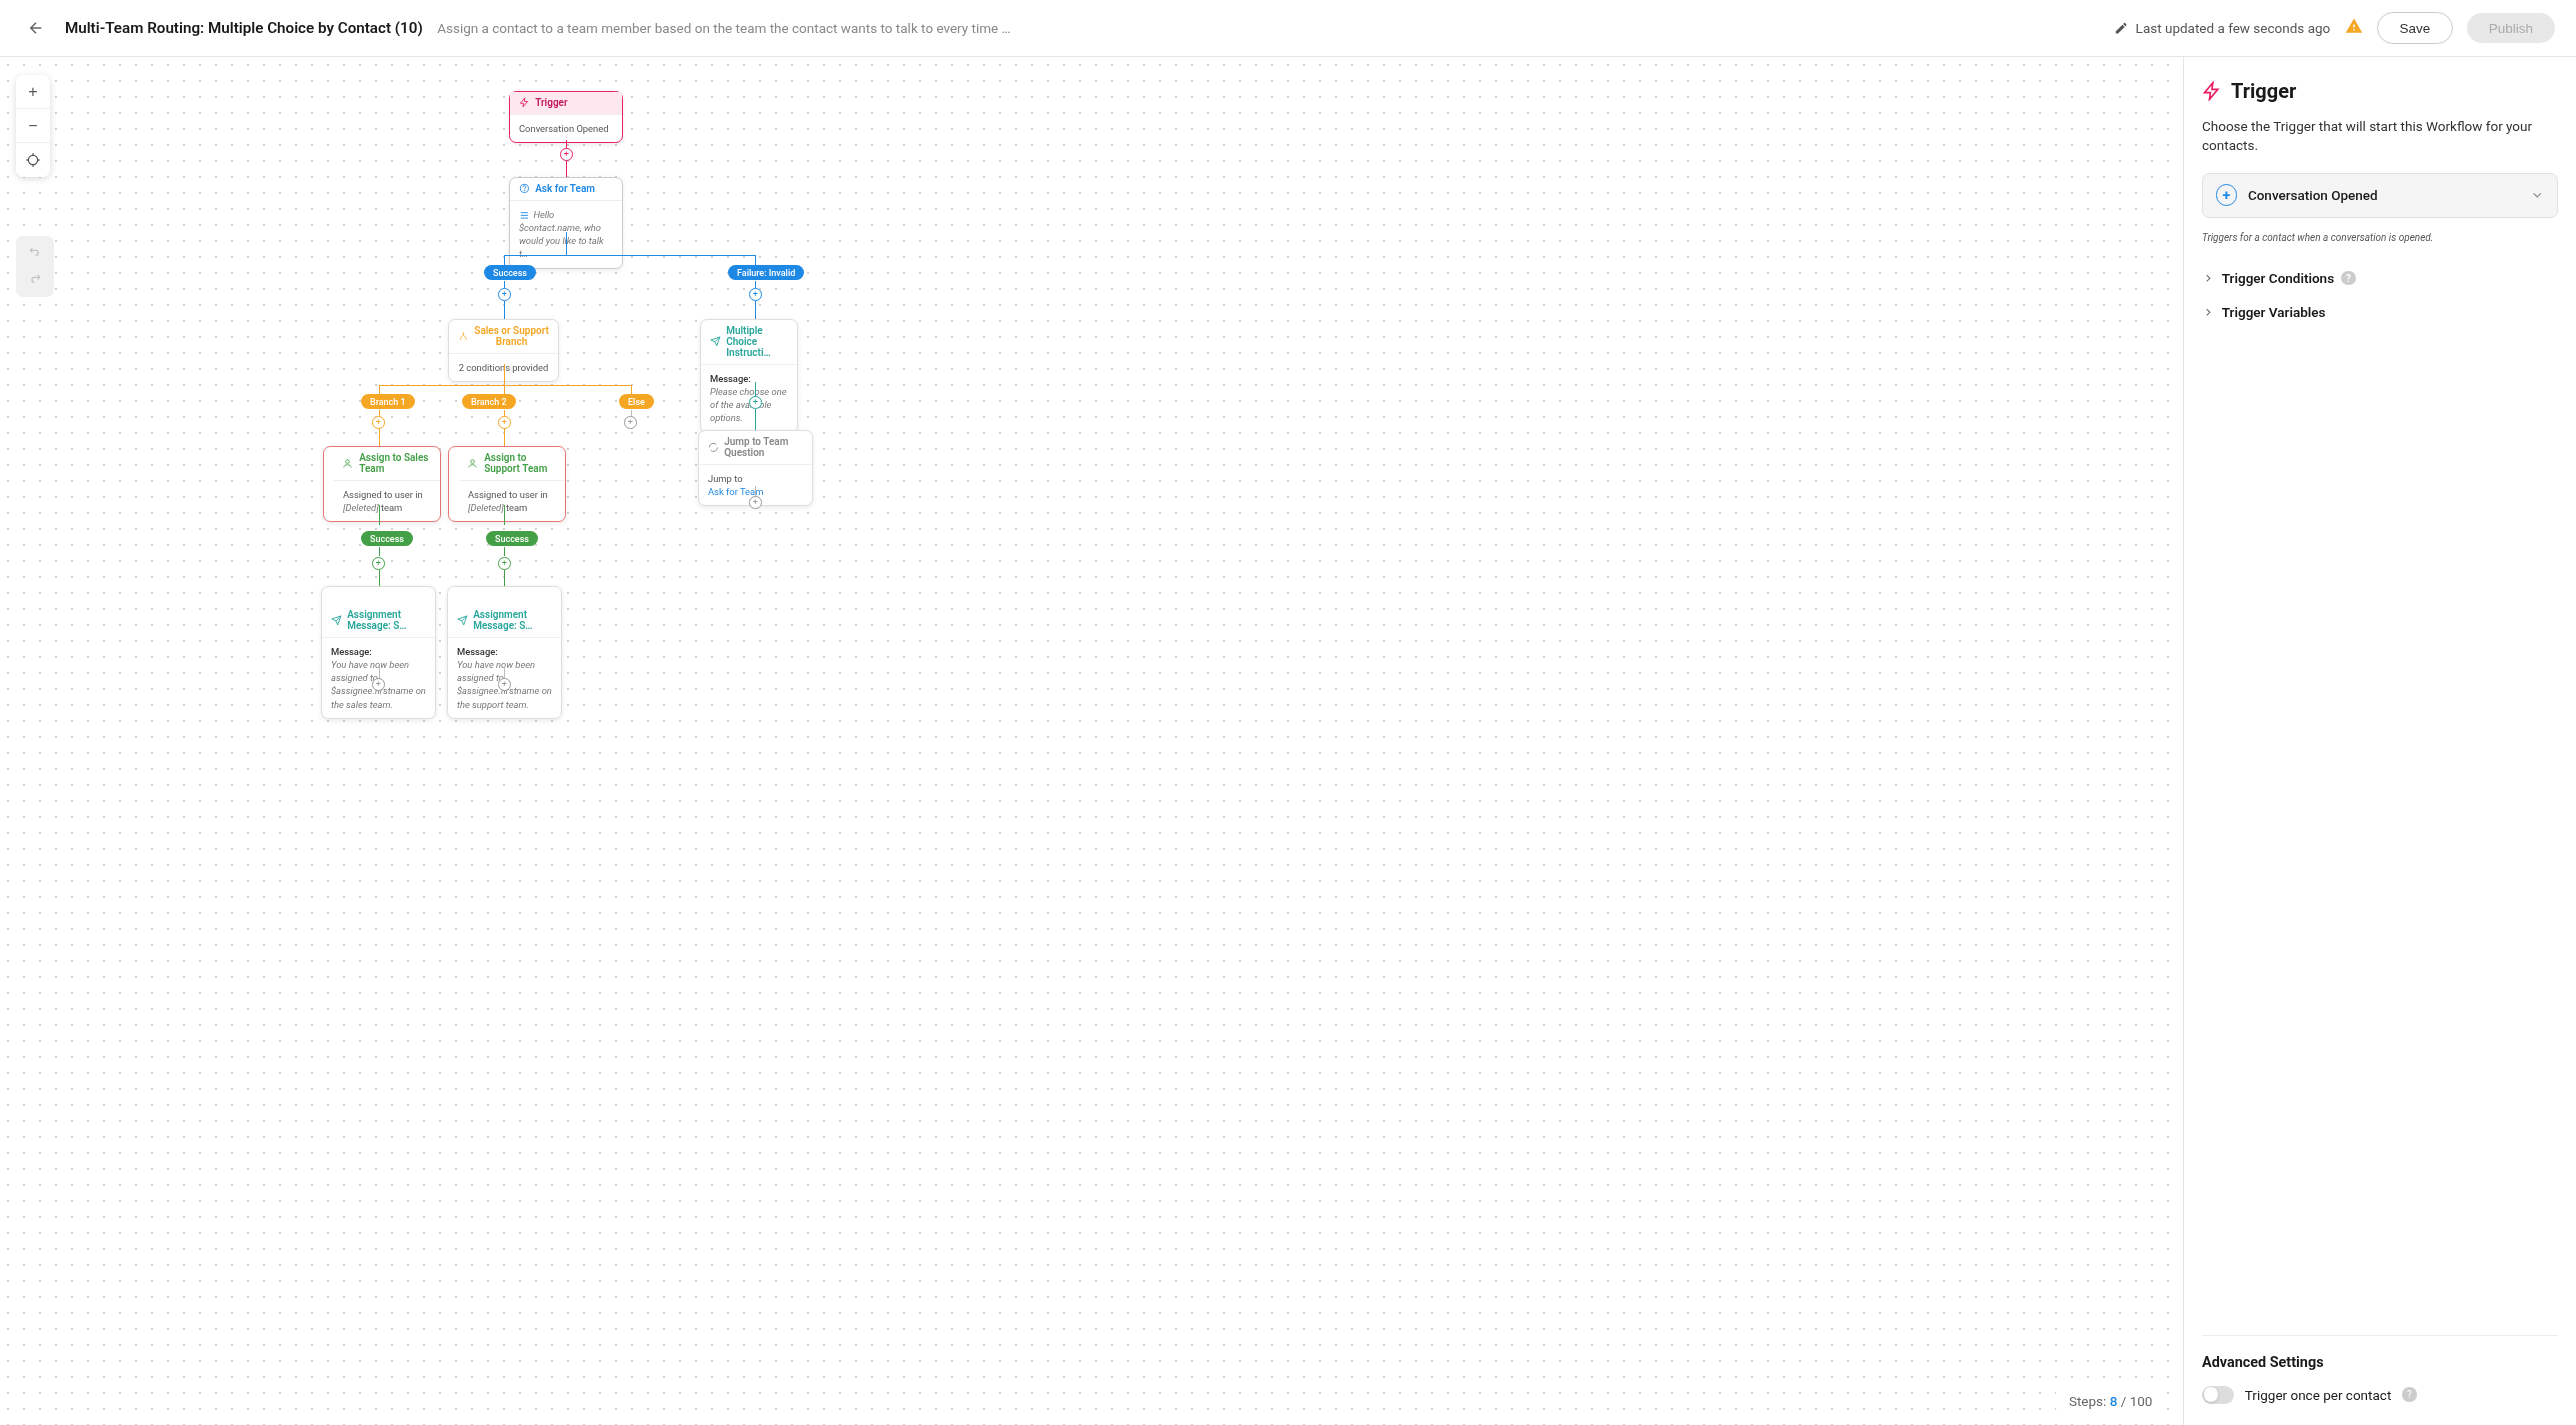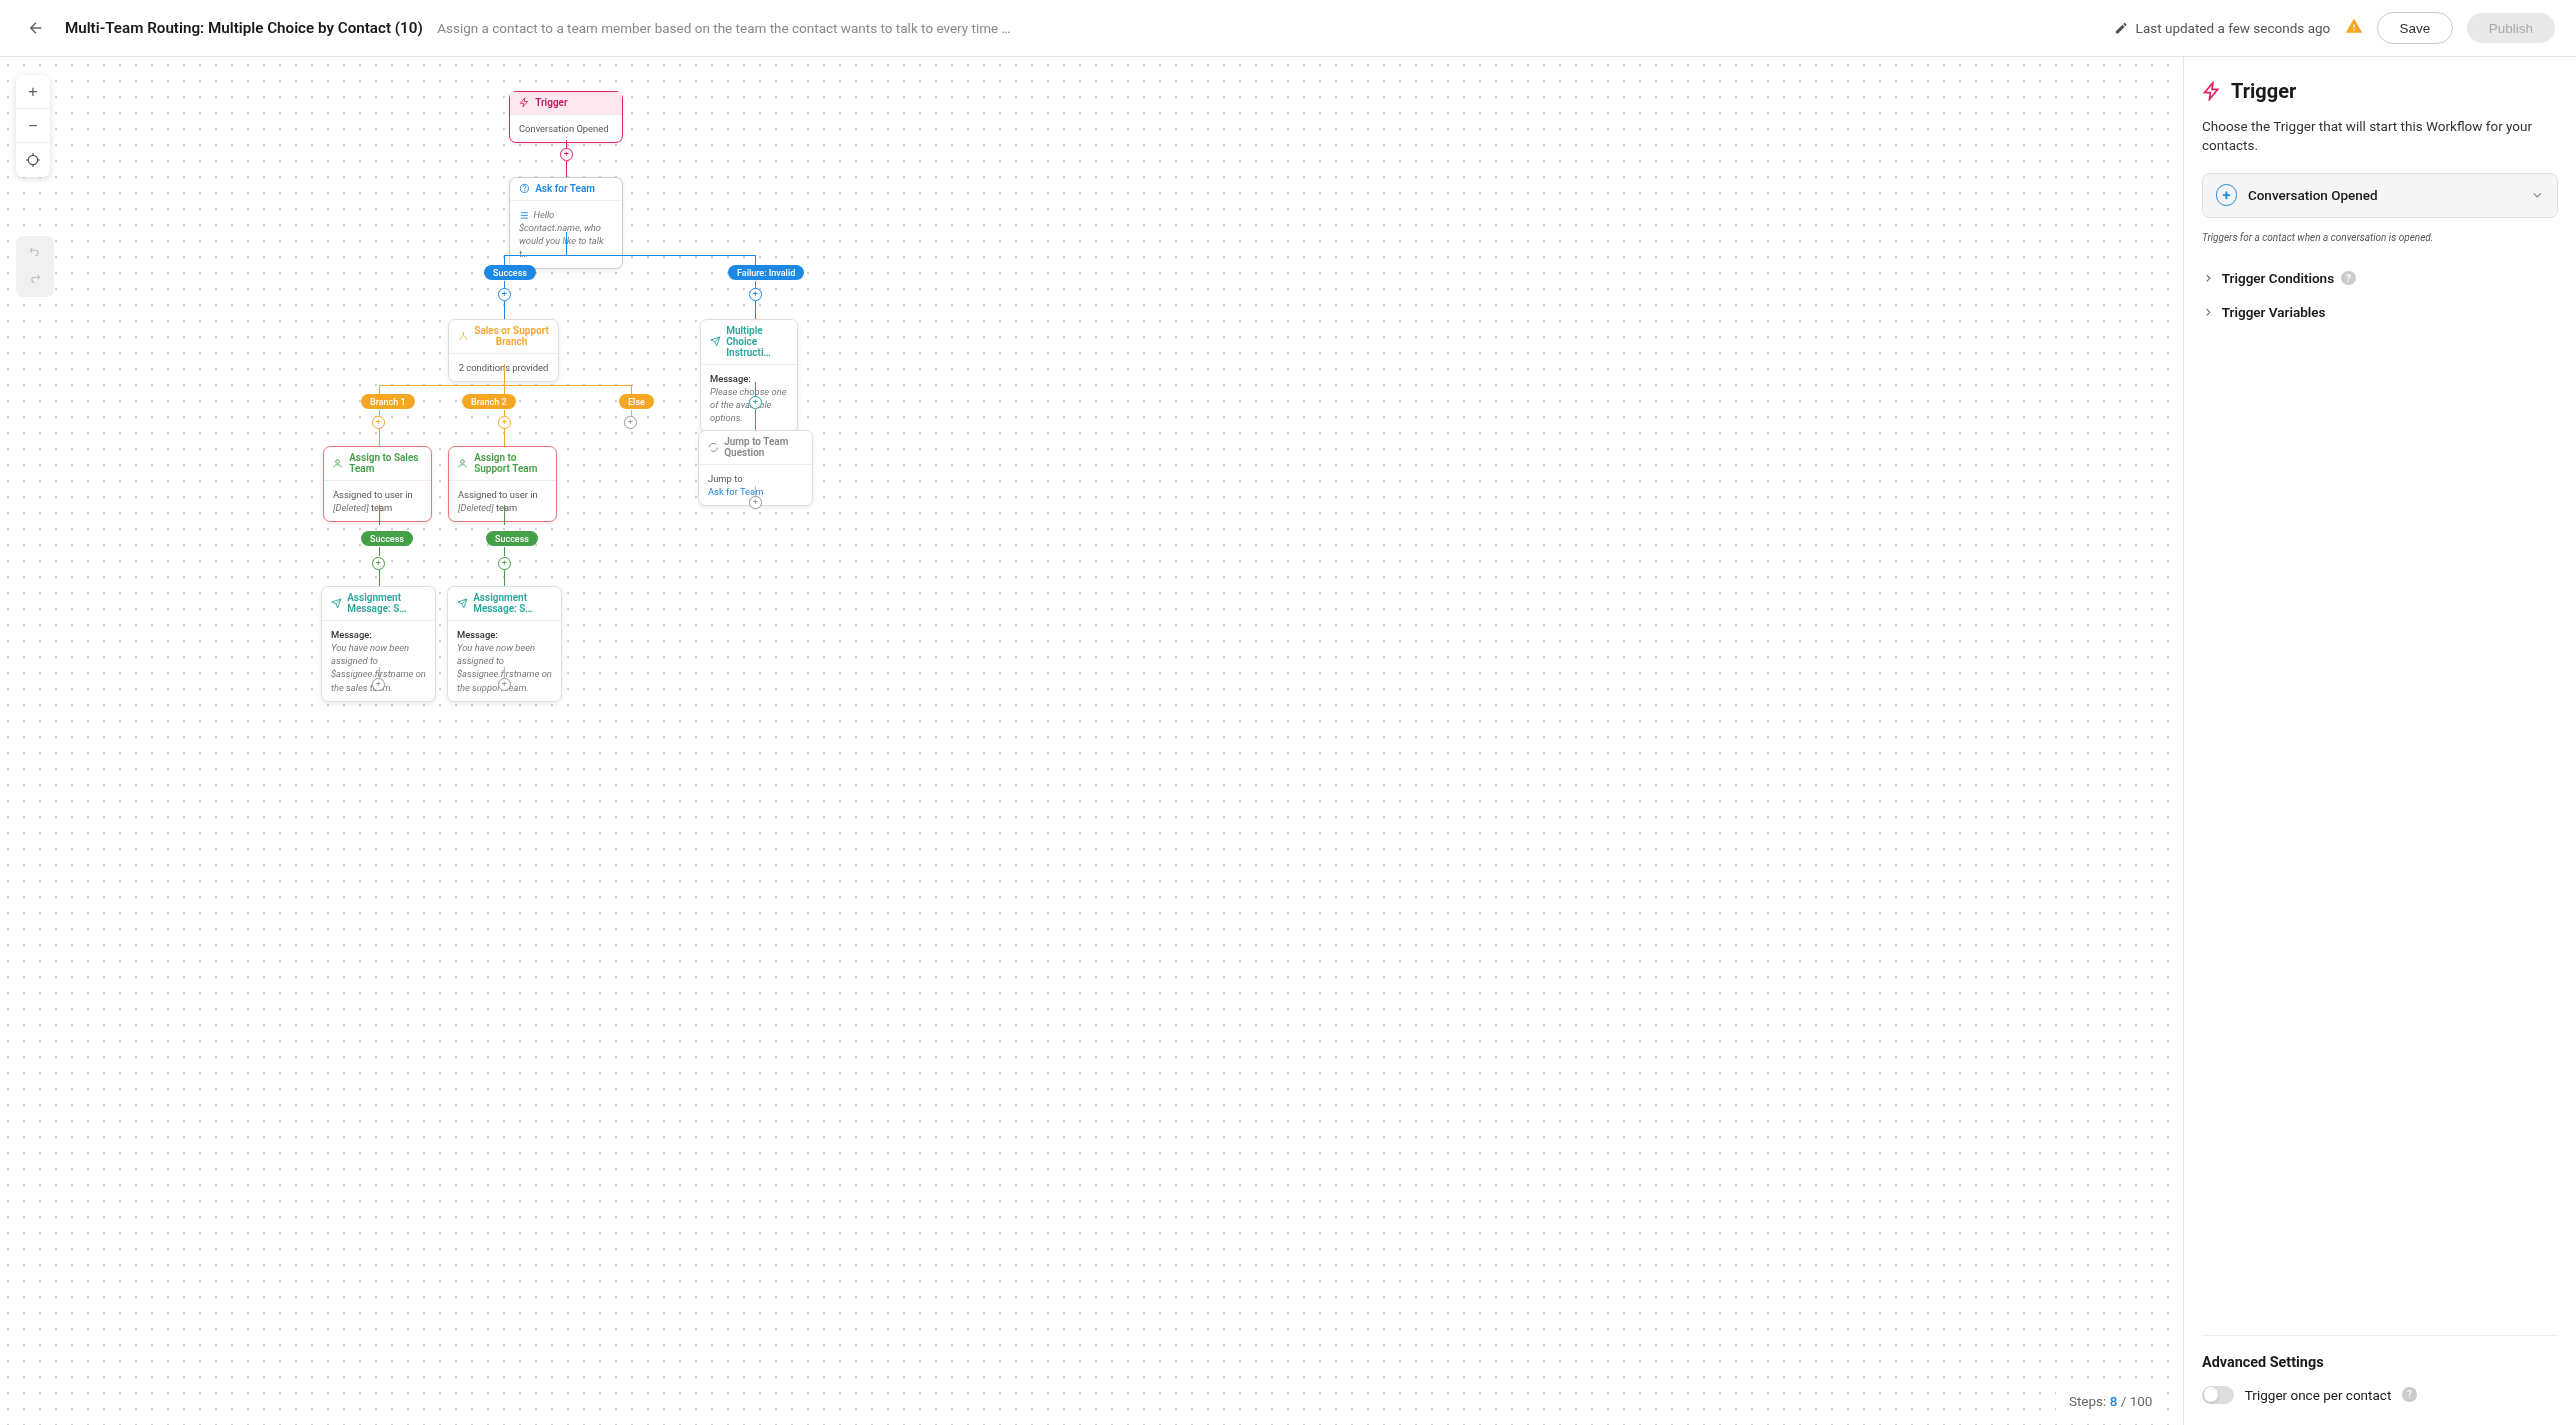--- a/index.html
+++ b/index.html
@@ -37,24 +37,24 @@
 .node-hdr { padding: 5.4px 9px; border-bottom: 0.9px solid #eee; display: flex; align-items: center; gap: 5.4px; font-weight: 600; font-size: 10px; }
 .node-body { padding: 7.2px 9px; font-size: 9.4px; color: #555; line-height: 1.4; }
 .node-body .lbl { font-weight: 500; color: #333; }
 .node-body em { font-style: italic; color: #777; }
 .node.trigger { border: 1.3px solid #e91e63; width: 114px; }
 .node.trigger .node-hdr { background: #fde8ef; color: #c2185b; }
 .node.ask { width: 114px; border-color: #ccc; }
 .node.ask .node-hdr { color: #1e88e5; }
 .node.branch { width: 111px; text-align: center; }
 .node.branch .node-hdr { color: #f5a623; }
-.node.assign { width: 109px; border: 1.3px solid #e57373; }
+.node.assign { width: 118px; border: 1.3px solid #e57373; padding-left: 10px; }
 .node.assign .node-hdr { color: #43a047; }
 .node.msg { width: 115px; }
-.node.msg .node-hdr { color: #26a69a; }
+.node.msg .node-hdr { color: #26a69a; margin-top: 17px; }
 .node.jump { width: 115px; }
 .node.jump .node-hdr { color: #888; }
 .node.instr { width: 98px; }
 .node.instr .node-hdr { color: #26a69a; }
 
 .pill { position: absolute; padding: 2.7px 9px; border-radius: 9px; font-size: 9px; font-weight: 500; color: #fff; }
 .pill.blue { background: #1e88e5; }
 .pill.orange { background: #f5a623; color: #fff; }
 .pill.green { background: #43a047; }
 

